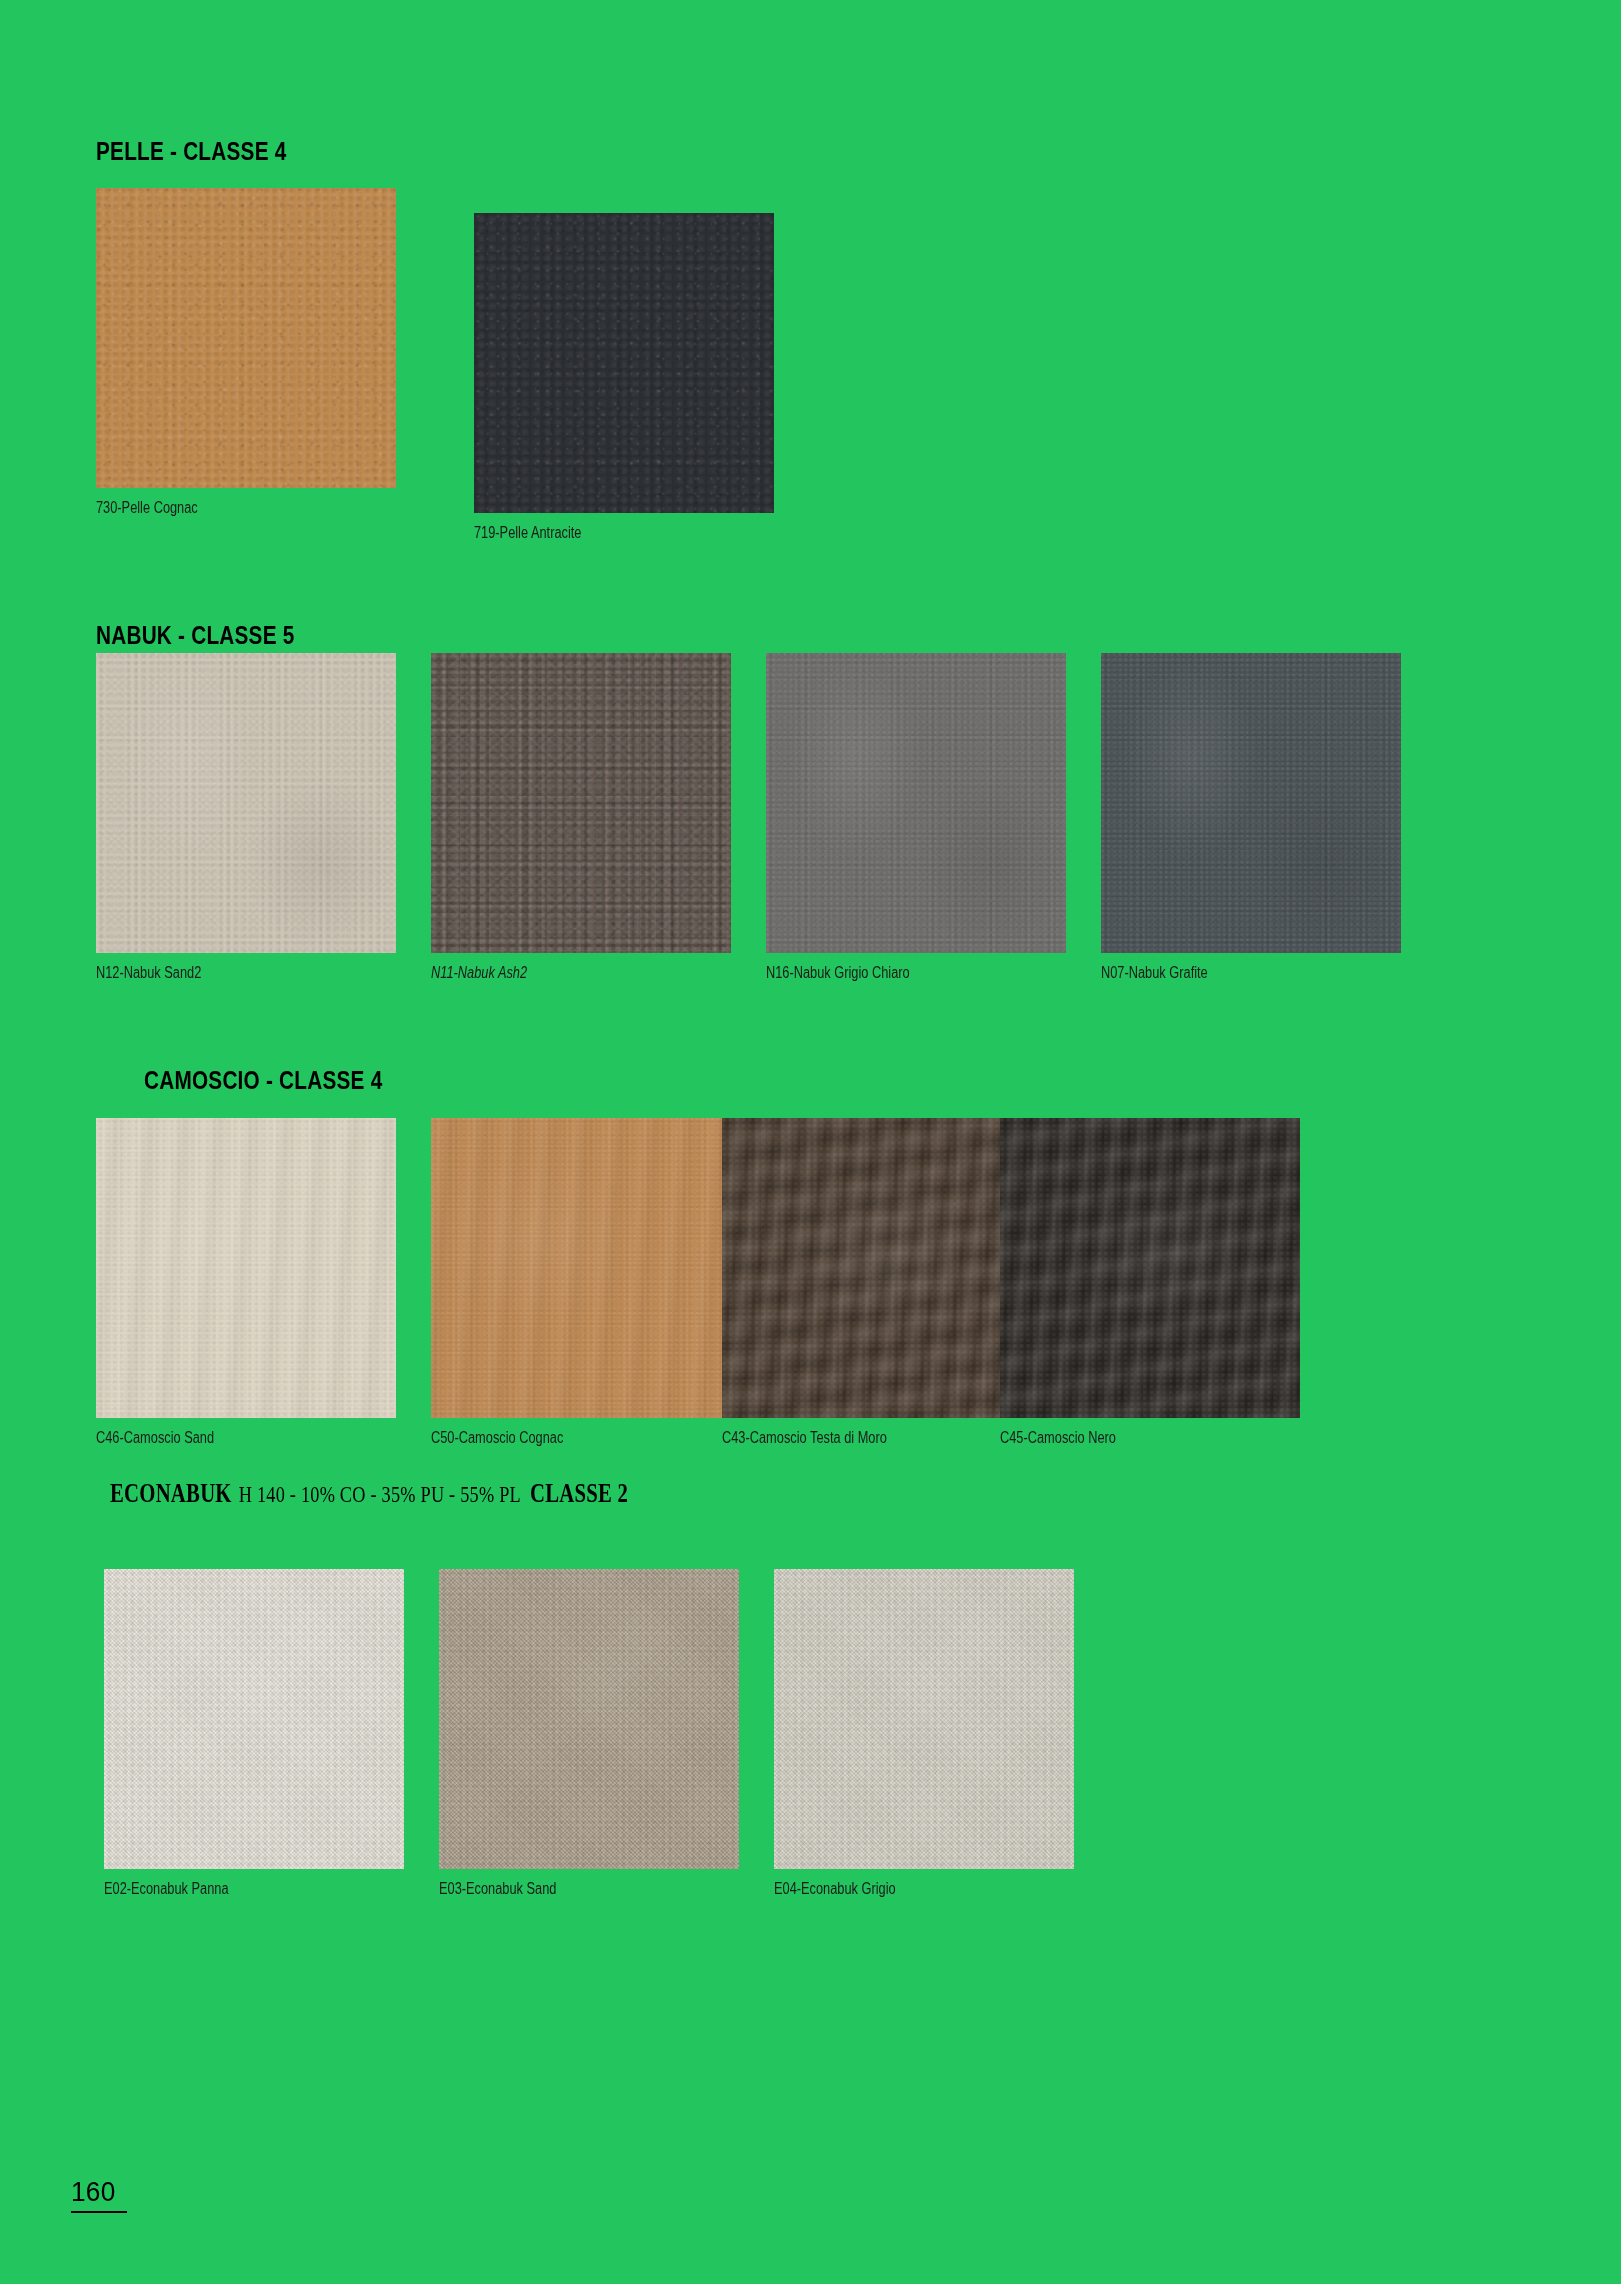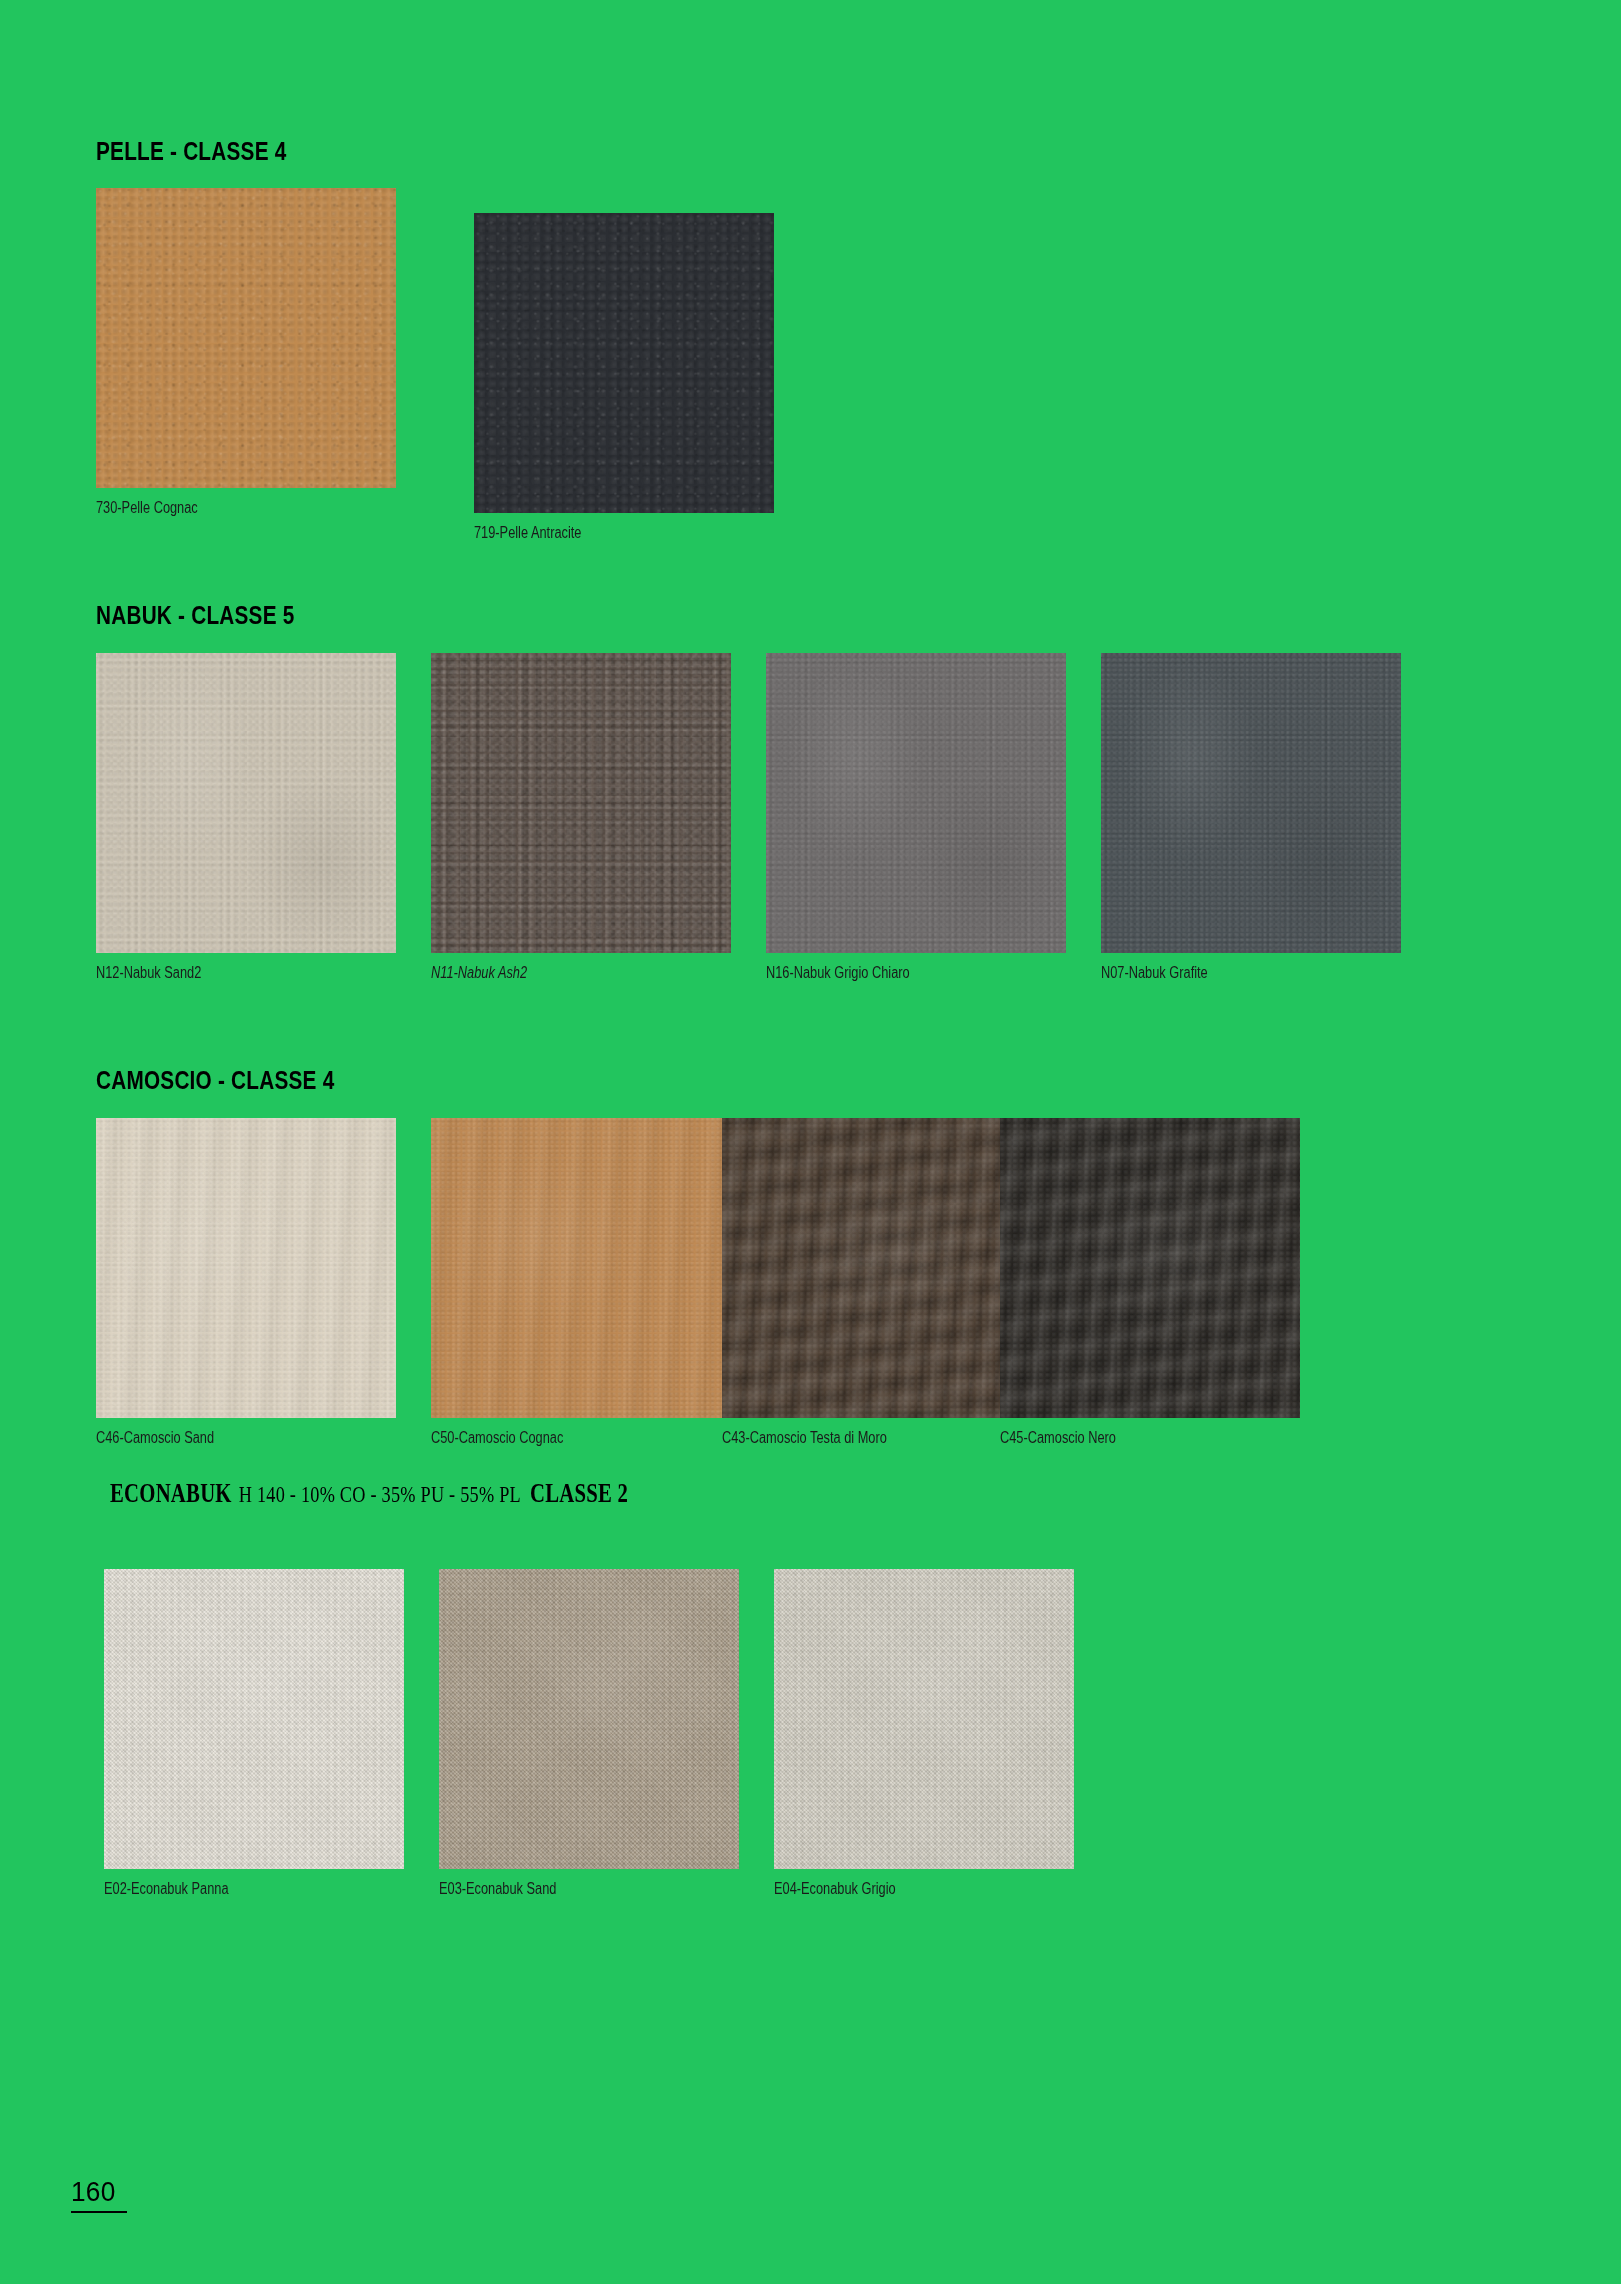--- a/index.html
+++ b/index.html
@@ -263,21 +263,21 @@
 
     <div class="swatch-cell" style="width:335px;margin-top:25px;">
       <div class="swatch" id="sw-719" style="height: 300px; background-color: rgb(43, 46, 51);">
         <div class="tex tex-pebble"></div>
       </div>
       <div class="swatch-label">719-Pelle Antracite</div>
     </div>
 
   </div>
 
-  <div class="section" style="top:602px;">
+  <div class="section" style="top:622px;">
     <h2 class="section-title">NABUK - CLASSE 5</h2>
   </div>
   <div class="swatch-row" style="top:653px; left:96px;">
 
     <div class="swatch-cell" style="width:335px;">
       <div class="swatch" id="sw-N12" style="background-color: rgb(204, 196, 180);">
         <div class="tex tex-suede"></div>
       </div>
       <div class="swatch-label">N12-Nabuk Sand2</div>
     </div>
@@ -298,21 +298,21 @@
 
     <div class="swatch-cell" style="width:335px;">
       <div class="swatch" id="sw-N07" style="background-color: rgb(74, 81, 85);">
         <div class="tex tex-suede"></div>
       </div>
       <div class="swatch-label">N07-Nabuk Grafite</div>
     </div>
 
   </div>
 
-  <div class="section" style="top:1067px;">
+  <div class="section" style="top:1067px;margin-left:48px;">
     <h2 class="section-title">CAMOSCIO - CLASSE 4</h2>
   </div>
   <div class="swatch-row" style="top:1118px; left:96px;">
 
     <div class="swatch-cell" style="width:335px;">
       <div class="swatch" id="sw-C46" style="background-color: rgb(222, 213, 196);">
         <div class="tex tex-matte"></div>
       </div>
       <div class="swatch-label">C46-Camoscio Sand</div>
     </div>

